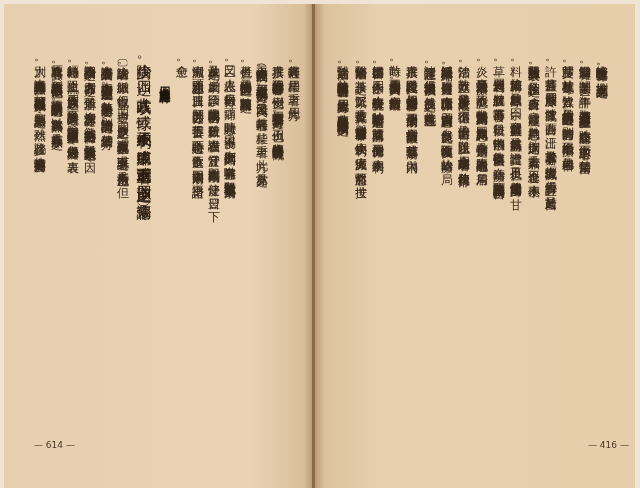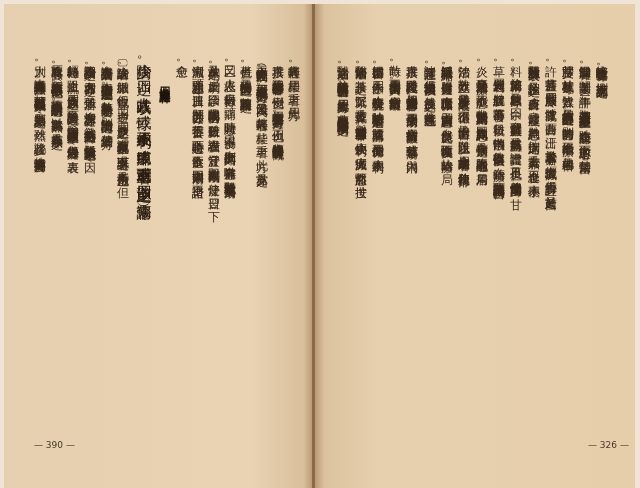--- a/index.html
+++ b/index.html
@@ -46,33 +46,33 @@
   <div class="col heading" style="left:157px">四逆散之證釋</div>
   <div class="col big" style="left:135px">少陰病。四逆。其人或咳。或悸。或小便不利。或腹中痛。或泄利下重者。四逆散主之。（傷寒論）</div>
 
   <div class="col" style="left:116px">〔註〕少陰病者。脈微細。但欲寐也。四逆者。四肢厥逆之意。謂有此厥逆現象。或有以下之證者。爲本方所主治也。但</div>
   <div class="col" style="left:100px">本方證非真少陰病。本方亦與少陰病之主方四逆湯屬。無熱藥之乾姜附子。則無治陰證之能力。然仲景謂本方</div>
   <div class="col" style="left:83px">證為少陰病四逆。方名亦名四逆。雖似矛盾。抑亦深意之所存。欲示本方之治熱厥時。疑似於少陰病之寒厥也。因</div>
   <div class="col" style="left:66px">經熱極時。阻止血流。使人之四肢厥逆。而呈陰證之外觀。實與陰證之四肢厥逆（寒厥）。內外俱厥冷者異。表裏</div>
   <div class="col" style="left:50px">厥冷而裏有熱。所謂表寒裏熱者（熱厥）是也。故不可拘表證之陰狀所惑。以害治其裏熱。爲古今寒熱二厥之</div>
   <div class="col" style="left:33px">大別。本方證雖亦爲鬱熱證。然可謂熱極而疑似寒厥。則是熱厥之證。雖然。此證甚少。故本方通常不拘於冒頭</div>
 
-  <div class="pagenum" style="left:34px">— 390 —</div>
+  <div class="pagenum" style="left:34px">— 614 —</div>
 
   <div class="col" style="left:595px">較虛證之咳嗽發作等。推測應之試之可知。</div>
   <div class="col" style="left:578px">溫知堂雜著曰。閏童某妻。年三十許。本年某月經閉之前月月經過多不止。時左小腹急痛。而衝逆於心下。某醫用當</div>
   <div class="col" style="left:561px">歸芎膠艾。桂枝茯苓丸等。皆無效。又用麻醉鎮痛之西藥。則一時的痛苦。不能根本治療。如此者二十日</div>
   <div class="col" style="left:544px">許。痛苦益甚。發則四肢厥冷。寸脈沉微。面蒼白。汗出。發於人事亦不省。經血驟大減。但尚有少許云。於是延一西</div>
   <div class="col" style="left:527px">醫用強壯及防衰藥。又招余往診之。皮膚蒼白。身體贏瘦。肚悉拘急。按之則痛。舌上有黃胎。不思進食。大小便不</div>
   <div class="col" style="left:509px">料。貧施灌腸術。及導尿數回。余曰。身體羸弱貧血。然舌新氣尚盛。證體實。不足畏也。使服大柴胡湯加當歸。甘</div>
   <div class="col" style="left:492px">草。翌日大便通利。肚腹緩解。痛苦不再發。數日後。轉內消散。飲食日進而全快。在治療時。西醫謂此證為子宮內膜</div>
   <div class="col" style="left:475px">炎。專注意於局部治療。故不能愈。然中醫之治法則稍異。因肚腹如此拘急。爲有宿物之候。腹內不能融通。若用局</div>
   <div class="col" style="left:457px">部治法。故難立效。又留滯於小腹之血液。不得循環。故由子宮出血。難以阻止。余之用大柴胡加味者。務使腹部得</div>
   <div class="col" style="left:440px">以緩解腹部緊縮。腸胃自健運。血瘀亦隨而循環。則子宮內膜炎自愈。自然之良能。亦隨而恢復矣。故治療時。局</div>
   <div class="col" style="left:423px">部諸宜注意。但須於全體無損後。然後顧及之。此當注意者也。</div>
   <div class="col" style="left:405px">求真按　雖田氏證其往。然用大柴胡湯加當歸甘草。不著用大柴胡湯。合用當歸芍藥散。或芍藥甘草湯。與內消</div>
   <div class="col" style="left:388px">散時。不若用大柴胡湯去大黃。合用當歸芍藥散。</div>
   <div class="col" style="left:371px">橘窗書影曰。一人年四十餘。小腹左傍有堅塊。時時於心下衝逆刺痛。或乘腰而痛。不能屈伸俯仰。大小便不利。</div>
   <div class="col" style="left:354px">醫作寒疝治者。其余診之。脈沉緊。舌上黃苔乾燥。與大柴胡湯加茴香甘草。大小便快利。疼痛大減。豁然而愈。按世</div>
   <div class="col" style="left:336px">醫之治寒疝。曾校島附幸溫之輔而益甚者。用此方屢奏效。蓋本外台梔門治腹中寒痛者用柴胡桂枝湯之例。</div>
 
-  <div class="pagenum" style="left:588px">— 326 —</div>
+  <div class="pagenum" style="left:588px">— 416 —</div>
 </div>
 
 </body></html>

